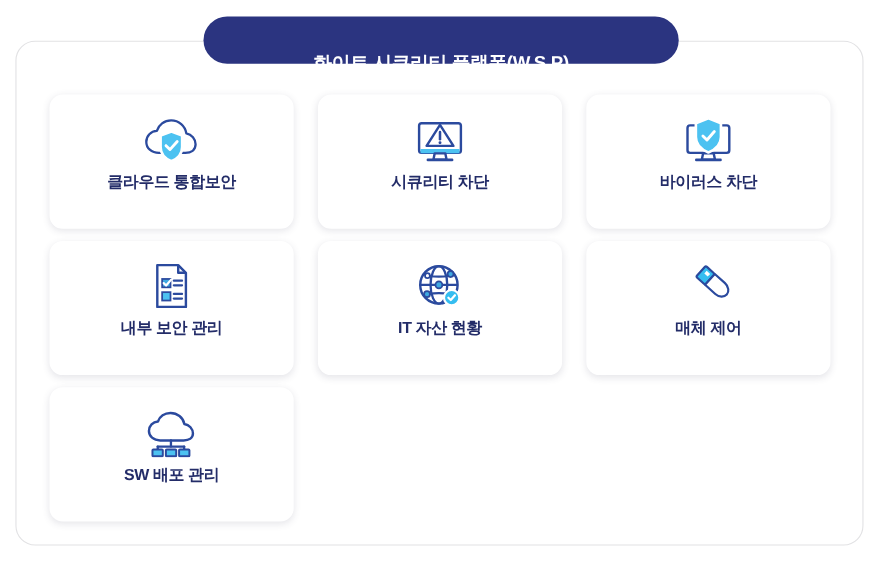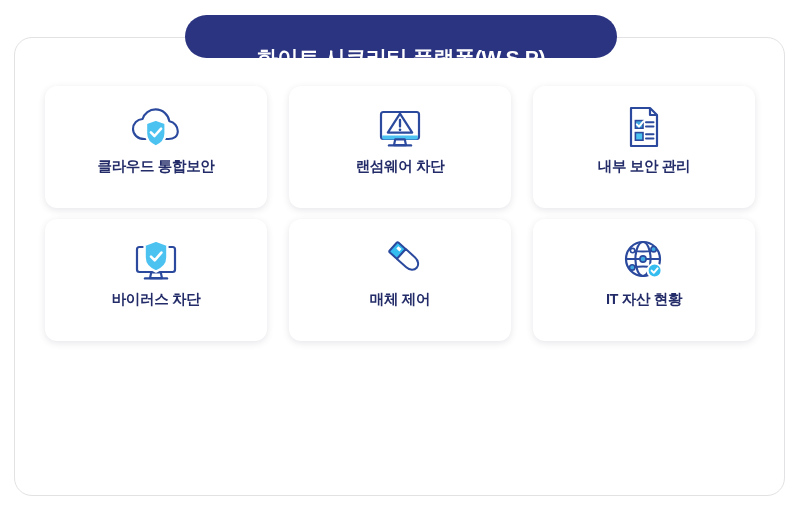--- a/index.html
+++ b/index.html
@@ -38,21 +38,21 @@
     box-sizing: border-box;
     background: #2b3480;
     border-radius: 22px;
     display: flex;
     align-items: center;
     justify-content: center;
     z-index: 5;
   }
   #title-pill .title-text {
     color: #ffffff;
-    font-size: 21px;
+    font-size: 17px;
     font-weight: bold;
     letter-spacing: -0.3px;
     line-height: 1;
     white-space: nowrap;
     margin-top: 41px;
   }
 
   
   #card-grid {
     position: absolute;
@@ -123,64 +123,51 @@
       <svg width="50" height="46" viewBox="0 0 50 46">
         <rect x="6" y="8" width="38" height="27" rx="2.4" fill="none" stroke="#2b4a9e" stroke-width="2.2"></rect>
         <path d="M7.2 31.5 L42.8 31.5 L42.8 34 C42.8 34.9 42.2 35.4 41.4 35.4 L8.6 35.4 C7.8 35.4 7.2 34.9 7.2 34 Z" fill="#4cc2f1"></path>
         <path d="M20.2 35.4 L19 41.2 L31 41.2 L29.8 35.4 Z" fill="none" stroke="#2b4a9e" stroke-width="2.2" stroke-linejoin="round"></path>
         <line x1="14" y1="41.4" x2="36" y2="41.4" stroke="#2b4a9e" stroke-width="2.4" stroke-linecap="round"></line>
         <path d="M25 9.6 L37.2 28.6 L12.8 28.6 Z" fill="#ffffff" stroke="#2b4a9e" stroke-width="2.2" stroke-linejoin="round"></path>
         <line x1="25" y1="16" x2="25" y2="22.6" stroke="#2b4a9e" stroke-width="2.3" stroke-linecap="round"></line>
         <circle cx="25" cy="25.8" r="1.35" fill="#2b4a9e"></circle>
       </svg>
     </span>
-    <span class="card-label">랜섬웨어 차단</span>
+    <span class="card-label">시큐리티 차단</span>
+  </div>
+
+  <div class="feature-card">
+    <span class="card-icon">
+      <svg width="50" height="46" viewBox="0 0 50 46">
+        <rect x="6" y="10" width="38" height="25" rx="2.4" fill="none" stroke="#2b4a9e" stroke-width="2.2"></rect>
+        <path d="M20.2 35.4 L19 41.2 L31 41.2 L29.8 35.4 Z" fill="none" stroke="#2b4a9e" stroke-width="2.2" stroke-linejoin="round"></path>
+        <line x1="14" y1="41.4" x2="36" y2="41.4" stroke="#2b4a9e" stroke-width="2.4" stroke-linecap="round"></line>
+        <path d="M25 3.6 L36.4 8 L36.4 20.6 C36.4 27.6 30.6 32.4 25 34.6 C19.4 32.4 13.6 27.6 13.6 20.6 L13.6 8 Z" fill="#4cc2f1" stroke="#ffffff" stroke-width="2.4" stroke-linejoin="round"></path>
+        <path d="M20 19.6 L23.7 23.3 L30.4 15.6" fill="none" stroke="#ffffff" stroke-width="2.6" stroke-linecap="round" stroke-linejoin="round"></path>
+      </svg>
+    </span>
+    <span class="card-label">바이러스 차단</span>
   </div>
 
   <div class="feature-card">
     <span class="card-icon">
       <svg width="42" height="46" viewBox="0 0 42 46">
         <path d="M8 4 L27 4 L34 11 L34 42 L8 42 Z" fill="#ffffff" stroke="#2b4a9e" stroke-width="2.2" stroke-linejoin="round"></path>
         <path d="M27 4 L27 11 L34 11" fill="none" stroke="#2b4a9e" stroke-width="2.2" stroke-linejoin="round"></path>
         <rect x="12.4" y="16.6" width="7.6" height="7.6" fill="#3fa9e0" stroke="#2b4a9e" stroke-width="1.6"></rect>
         <path d="M13.8 20.4 L16 22.6 L20.6 17.2" fill="none" stroke="#ffffff" stroke-width="2" stroke-linecap="round" stroke-linejoin="round"></path>
         <line x1="23" y1="18.2" x2="30.5" y2="18.2" stroke="#2b4a9e" stroke-width="2" stroke-linecap="round"></line>
         <line x1="23" y1="22.4" x2="30.5" y2="22.4" stroke="#2b4a9e" stroke-width="2" stroke-linecap="round"></line>
         <rect x="12.4" y="28.6" width="7.6" height="7.6" fill="#4cc2f1" stroke="#2b4a9e" stroke-width="1.6"></rect>
         <line x1="23" y1="30.2" x2="30.5" y2="30.2" stroke="#2b4a9e" stroke-width="2" stroke-linecap="round"></line>
         <line x1="23" y1="34.4" x2="30.5" y2="34.4" stroke="#2b4a9e" stroke-width="2" stroke-linecap="round"></line>
       </svg>
     </span>
     <span class="card-label">내부 보안 관리</span>
-  </div>
-
-  <div class="feature-card">
-    <span class="card-icon">
-      <svg width="50" height="46" viewBox="0 0 50 46">
-        <rect x="6" y="10" width="38" height="25" rx="2.4" fill="none" stroke="#2b4a9e" stroke-width="2.2"></rect>
-        <path d="M20.2 35.4 L19 41.2 L31 41.2 L29.8 35.4 Z" fill="none" stroke="#2b4a9e" stroke-width="2.2" stroke-linejoin="round"></path>
-        <line x1="14" y1="41.4" x2="36" y2="41.4" stroke="#2b4a9e" stroke-width="2.4" stroke-linecap="round"></line>
-        <path d="M25 3.6 L36.4 8 L36.4 20.6 C36.4 27.6 30.6 32.4 25 34.6 C19.4 32.4 13.6 27.6 13.6 20.6 L13.6 8 Z" fill="#4cc2f1" stroke="#ffffff" stroke-width="2.4" stroke-linejoin="round"></path>
-        <path d="M20 19.6 L23.7 23.3 L30.4 15.6" fill="none" stroke="#ffffff" stroke-width="2.6" stroke-linecap="round" stroke-linejoin="round"></path>
-      </svg>
-    </span>
-    <span class="card-label">바이러스 차단</span>
-  </div>
-
-  <div class="feature-card">
-    <span class="card-icon">
-      <svg width="52" height="46" viewBox="0 0 52 46">
-        <g transform="rotate(42 26 23)">
-          <rect x="12" y="11" width="11" height="13.2" rx="1.4" fill="#35bdf0" stroke="#2b4a9e" stroke-width="2"></rect>
-          <rect x="15.6" y="13.8" width="4.2" height="3.2" fill="#ffffff"></rect>
-          <path d="M23 11 L35.5 11 C40.2 11 43.6 14.2 43.6 17.6 C43.6 21 40.2 24.2 35.5 24.2 L23 24.2 Z" fill="#ffffff" stroke="#2b4a9e" stroke-width="2" stroke-linejoin="round"></path>
-        </g>
-      </svg>
-    </span>
-    <span class="card-label">매체 제어</span>
   </div>
 
   <div class="feature-card">
     <span class="card-icon">
       <svg width="48" height="46" viewBox="0 0 48 46">
         <circle cx="23" cy="22" r="17" fill="none" stroke="#2b4a9e" stroke-width="2.2"></circle>
         <ellipse cx="23" cy="22" rx="7.6" ry="17" fill="none" stroke="#2b4a9e" stroke-width="2.1"></ellipse>
         <line x1="6" y1="22" x2="40" y2="22" stroke="#2b4a9e" stroke-width="2.1"></line>
         <path d="M9.2 12 C14 15.4 32 15.4 36.8 12" fill="none" stroke="#2b4a9e" stroke-width="2"></path>
         <path d="M9.2 32 C14 28.6 32 28.6 36.8 32" fill="none" stroke="#2b4a9e" stroke-width="2"></path>
@@ -188,16 +175,44 @@
         <circle cx="33.6" cy="12.2" r="2.7" fill="#3fa9e0" stroke="#2b4a9e" stroke-width="1.6"></circle>
         <circle cx="12.2" cy="30.4" r="2.7" fill="#3fa9e0" stroke="#2b4a9e" stroke-width="1.6"></circle>
         <circle cx="12.6" cy="13.6" r="2.2" fill="#ffffff" stroke="#2b4a9e" stroke-width="1.6"></circle>
         <circle cx="34.6" cy="33.6" r="7" fill="#35bdf0" stroke="#ffffff" stroke-width="2"></circle>
         <path d="M31.6 33.6 L33.8 35.8 L37.6 31.4" fill="none" stroke="#ffffff" stroke-width="2" stroke-linecap="round" stroke-linejoin="round"></path>
       </svg>
     </span>
     <span class="card-label">IT 자산 현황</span>
   </div>
 
-
-
+  <div class="feature-card">
+    <span class="card-icon">
+      <svg width="52" height="46" viewBox="0 0 52 46">
+        <g transform="rotate(42 26 23)">
+          <rect x="12" y="11" width="11" height="13.2" rx="1.4" fill="#35bdf0" stroke="#2b4a9e" stroke-width="2"></rect>
+          <rect x="15.6" y="13.8" width="4.2" height="3.2" fill="#ffffff"></rect>
+          <path d="M23 11 L35.5 11 C40.2 11 43.6 14.2 43.6 17.6 C43.6 21 40.2 24.2 35.5 24.2 L23 24.2 Z" fill="#ffffff" stroke="#2b4a9e" stroke-width="2" stroke-linejoin="round"></path>
+        </g>
+      </svg>
+    </span>
+    <span class="card-label">매체 제어</span>
+  </div>
+
+
+
+  <div class="feature-card">
+    <span class="card-icon">
+      <svg width="56" height="46" viewBox="0 0 56 46">
+        <path d="M17.6 24.4 C11.6 24.4 7.4 20.6 7.4 15.8 C7.4 11.2 11 7.4 15.6 7.2 C17.2 2.6 21.6 -0.6 27 -0.6 C33.2 -0.6 38.4 3.6 39.6 9.4 C44 10.2 47.4 13.8 47.4 18.2 C47.4 22.6 43.4 24.4 39 24.4 Z" transform="translate(0,6)" fill="none" stroke="#2b4a9e" stroke-width="2.2" stroke-linejoin="round"></path>
+        <line x1="27.4" y1="30.4" x2="27.4" y2="36" stroke="#2b4a9e" stroke-width="2.1" stroke-linecap="round"></line>
+        <line x1="15.4" y1="36" x2="39.4" y2="36" stroke="#2b4a9e" stroke-width="2.1" stroke-linecap="round"></line>
+        <line x1="15.4" y1="36" x2="15.4" y2="39.4" stroke="#2b4a9e" stroke-width="2.1" stroke-linecap="round"></line>
+        <line x1="39.4" y1="36" x2="39.4" y2="39.4" stroke="#2b4a9e" stroke-width="2.1" stroke-linecap="round"></line>
+        <rect x="10.6" y="38.6" width="9.4" height="6.2" rx="0.8" fill="#4cc2f1" stroke="#2b4a9e" stroke-width="1.8"></rect>
+        <rect x="22.8" y="38.6" width="9.4" height="6.2" rx="0.8" fill="#4cc2f1" stroke="#2b4a9e" stroke-width="1.8"></rect>
+        <rect x="34.8" y="38.6" width="9.4" height="6.2" rx="0.8" fill="#4cc2f1" stroke="#2b4a9e" stroke-width="1.8"></rect>
+      </svg>
+    </span>
+    <span class="card-label">SW 배포 관리</span>
+  </div>
 
 </div>
 
 </body></html>

